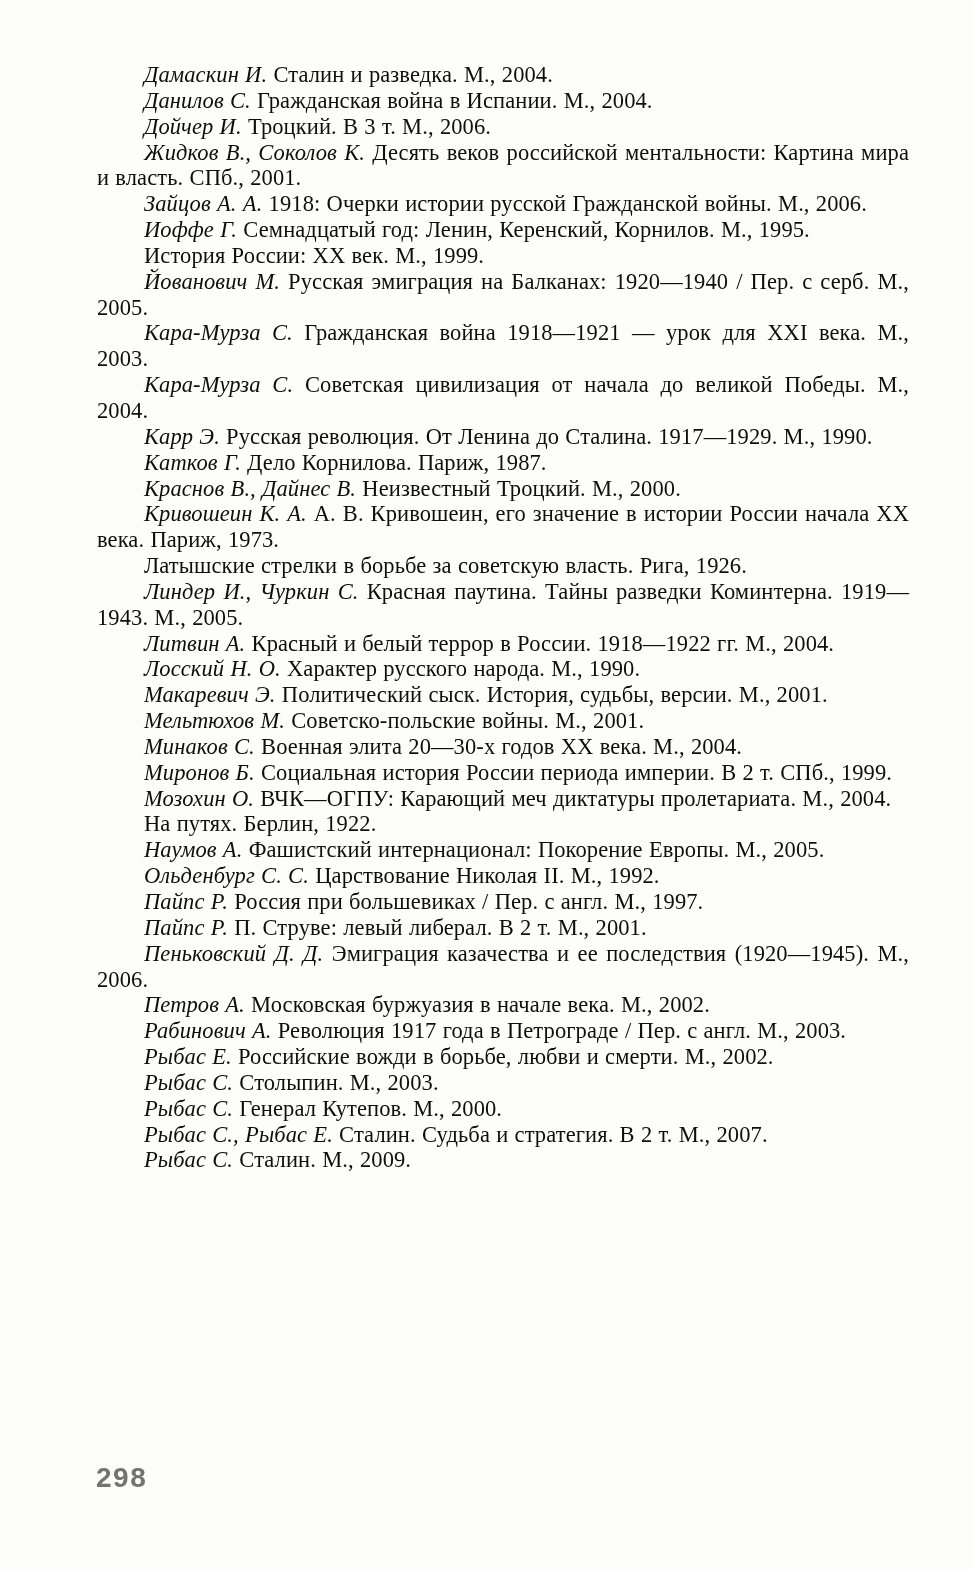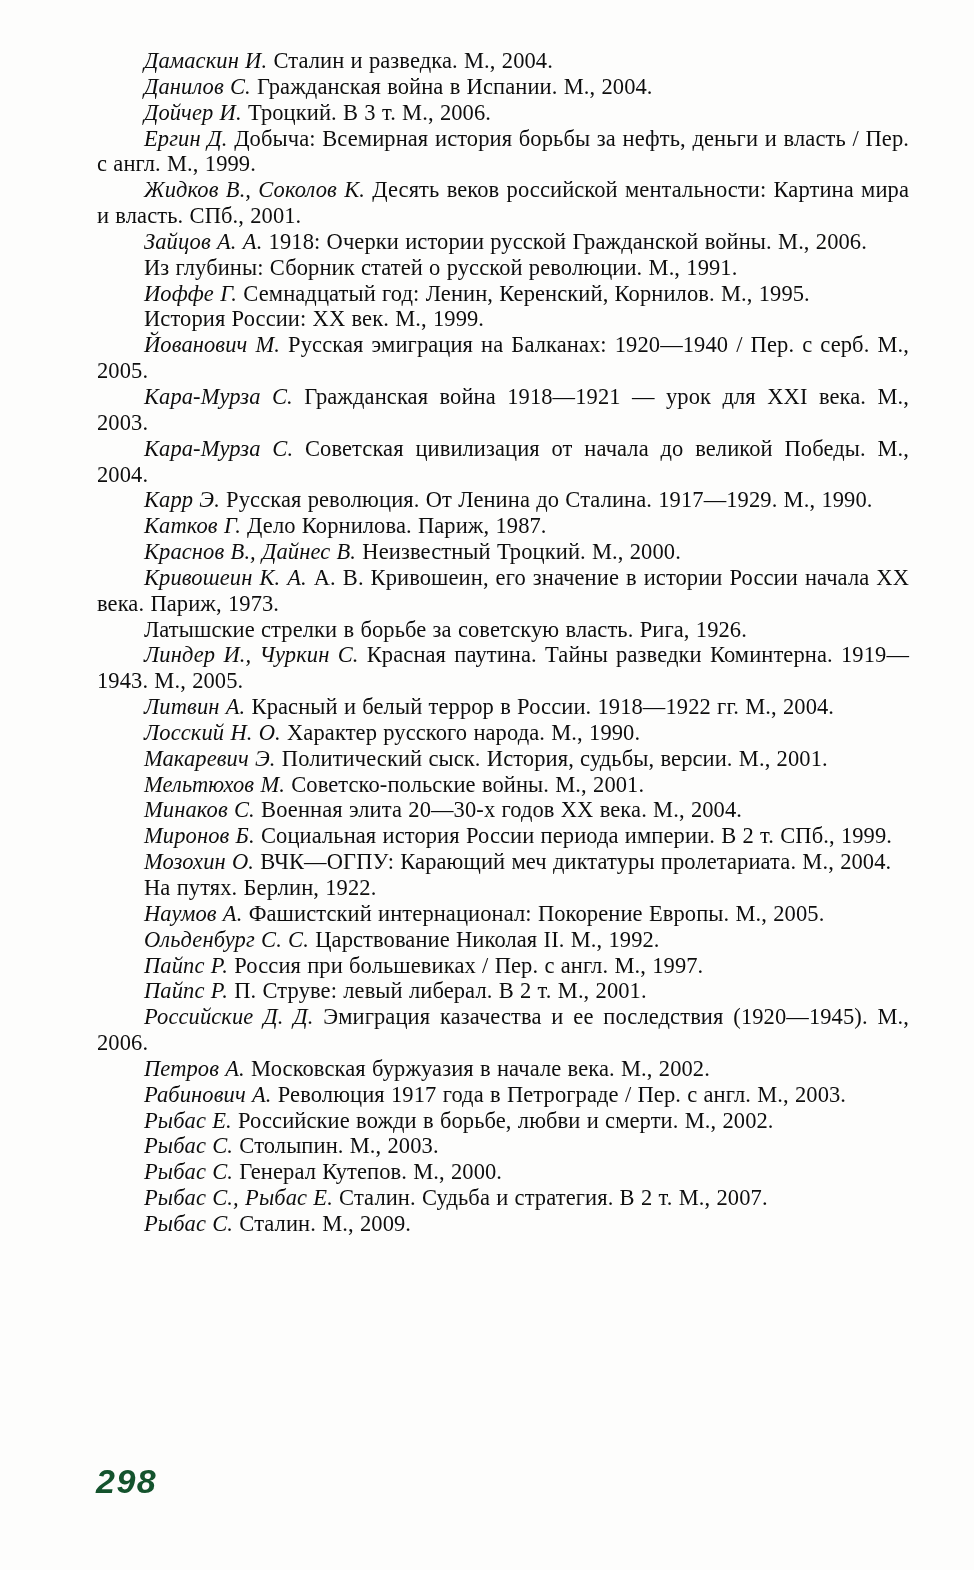--- a/index.html
+++ b/index.html
@@ -16,21 +16,21 @@
     overflow: hidden;
   }
   .page {
     position: absolute;
     inset: 0;
     background: #fdfdfc;
   }
   .textblock {
     position: absolute;
     left: 97px;
-    top: 48px;
+    top: 62px;
     width: 812px;
   }
   p.entry {
     margin: 0;
     padding: 0;
     text-indent: 47px;
     text-align: justify;
     font-size: 22.5px;
     line-height: 25.85px;
     letter-spacing: 0.1px;
@@ -38,39 +38,36 @@
   }
   p.entry .au {
     font-style: italic;
   }
   .folio {
     position: absolute;
     left: 96px;
     top: 1462px;
     font-family: "Liberation Sans", sans-serif;
     font-weight: 700;
-    font-size: 34px;
+    font-size: 28px;
     letter-spacing: 1.5px;
-    color: #14532d;
-    font-style: italic;
+    color: #737373;
   }
 </style>
 </head>
 <body>
 
 <div class="page">
 
   <div class="textblock">
     <p class="entry"><i class="au">Дамаскин И.</i><span> Сталин и разведка. М., 2004.</span></p>
     <p class="entry"><i class="au">Данилов С.</i><span> Гражданская война в Испании. М., 2004.</span></p>
     <p class="entry"><i class="au">Дойчер И.</i><span> Троцкий. В 3 т. М., 2006.</span></p>
-    <p class="entry"><i class="au">Ергин Д.</i><span> Добыча: Всемирная история борьбы за нефть, деньги и власть / Пер. с англ. М., 1999.</span></p>
     <p class="entry"><i class="au">Жидков В., Соколов К.</i><span> Десять веков российской ментальности: Картина мира и власть. СПб., 2001.</span></p>
     <p class="entry"><i class="au">Зайцов А. А.</i><span> 1918: Очерки истории русской Гражданской войны. М., 2006.</span></p>
-    <p class="entry"><i class="au"></i><span>Из глубины: Сборник статей о русской революции. М., 1991.</span></p>
     <p class="entry"><i class="au">Иоффе Г.</i><span> Семнадцатый год: Ленин, Керенский, Корнилов. М., 1995.</span></p>
     <p class="entry"><i class="au"></i><span>История России: XX век. М., 1999.</span></p>
     <p class="entry"><i class="au">Йованович М.</i><span> Русская эмиграция на Балканах: 1920—1940 / Пер. с серб. М., 2005.</span></p>
     <p class="entry"><i class="au">Кара-Мурза С.</i><span> Гражданская война 1918—1921 — урок для XXI века. М., 2003.</span></p>
     <p class="entry"><i class="au">Кара-Мурза С.</i><span> Советская цивилизация от начала до великой Победы. М., 2004.</span></p>
     <p class="entry"><i class="au">Карр Э.</i><span> Русская революция. От Ленина до Сталина. 1917—1929. М., 1990.</span></p>
     <p class="entry"><i class="au">Катков Г.</i><span> Дело Корнилова. Париж, 1987.</span></p>
     <p class="entry"><i class="au">Краснов В., Дайнес В.</i><span> Неизвестный Троцкий. М., 2000.</span></p>
     <p class="entry"><i class="au">Кривошеин К. А.</i><span> А. В. Кривошеин, его значение в истории России начала XX века. Париж, 1973.</span></p>
     <p class="entry"><i class="au"></i><span>Латышские стрелки в борьбе за советскую власть. Рига, 1926.</span></p>
@@ -80,21 +77,21 @@
     <p class="entry"><i class="au">Макаревич Э.</i><span> Политический сыск. История, судьбы, версии. М., 2001.</span></p>
     <p class="entry"><i class="au">Мельтюхов М.</i><span> Советско-польские войны. М., 2001.</span></p>
     <p class="entry"><i class="au">Минаков С.</i><span> Военная элита 20—30-х годов XX века. М., 2004.</span></p>
     <p class="entry"><i class="au">Миронов Б.</i><span> Социальная история России периода империи. В 2 т. СПб., 1999.</span></p>
     <p class="entry"><i class="au">Мозохин О.</i><span> ВЧК—ОГПУ: Карающий меч диктатуры пролетариата. М., 2004.</span></p>
     <p class="entry"><i class="au"></i><span>На путях. Берлин, 1922.</span></p>
     <p class="entry"><i class="au">Наумов А.</i><span> Фашистский интернационал: Покорение Европы. М., 2005.</span></p>
     <p class="entry"><i class="au">Ольденбург С. С.</i><span> Царствование Николая II. М., 1992.</span></p>
     <p class="entry"><i class="au">Пайпс Р.</i><span> Россия при большевиках / Пер. с англ. М., 1997.</span></p>
     <p class="entry"><i class="au">Пайпс Р.</i><span> П. Струве: левый либерал. В 2 т. М., 2001.</span></p>
-    <p class="entry"><i class="au">Российские Д. Д.</i><span> Эмиграция казачества и ее последствия (1920—1945). М., 2006.</span></p>
+    <p class="entry"><i class="au">Пеньковский Д. Д.</i><span> Эмиграция казачества и ее последствия (1920—1945). М., 2006.</span></p>
     <p class="entry"><i class="au">Петров А.</i><span> Московская буржуазия в начале века. М., 2002.</span></p>
     <p class="entry"><i class="au">Рабинович А.</i><span> Революция 1917 года в Петрограде / Пер. с англ. М., 2003.</span></p>
     <p class="entry"><i class="au">Рыбас Е.</i><span> Российские вожди в борьбе, любви и смерти. М., 2002.</span></p>
     <p class="entry"><i class="au">Рыбас С.</i><span> Столыпин. М., 2003.</span></p>
     <p class="entry"><i class="au">Рыбас С.</i><span> Генерал Кутепов. М., 2000.</span></p>
     <p class="entry"><i class="au">Рыбас С., Рыбас Е.</i><span> Сталин. Судьба и стратегия. В 2 т. М., 2007.</span></p>
     <p class="entry"><i class="au">Рыбас С.</i><span> Сталин. М., 2009.</span></p>
   </div>
 
   <div class="folio">298</div>

